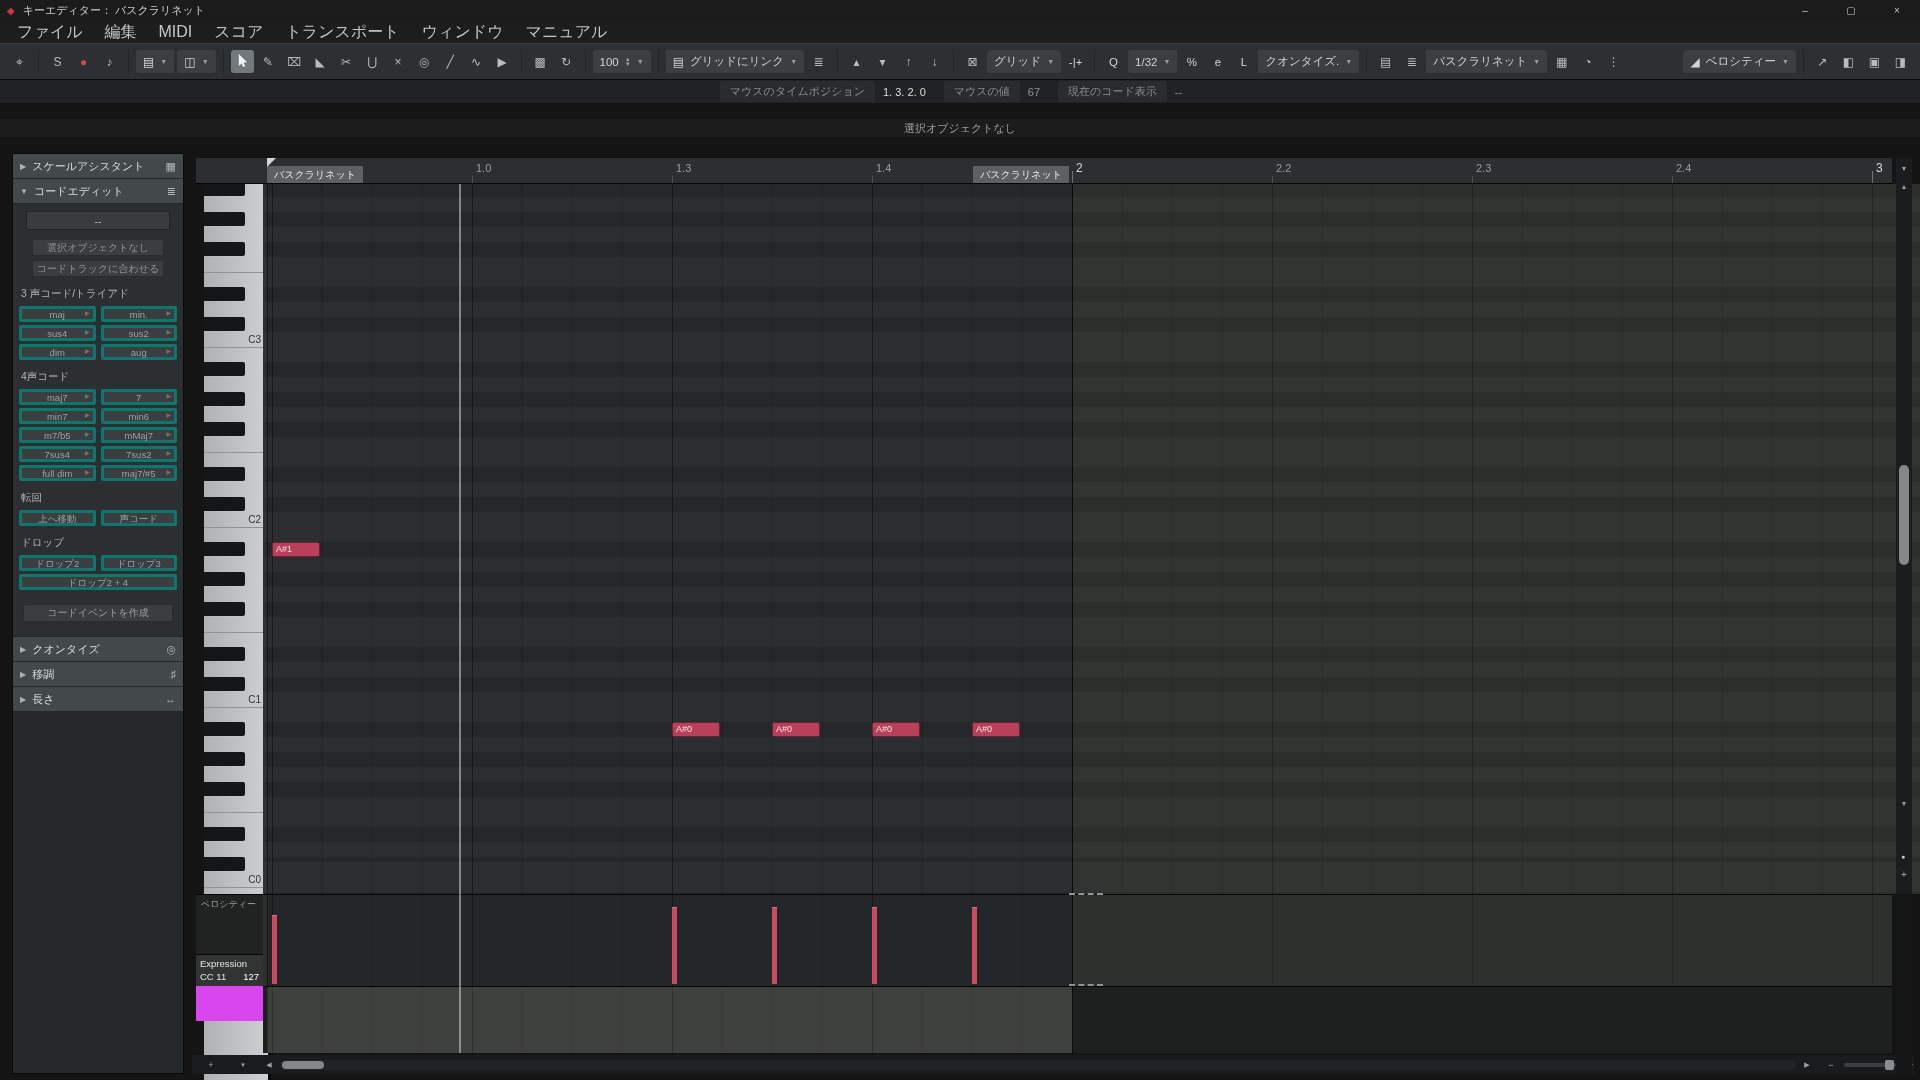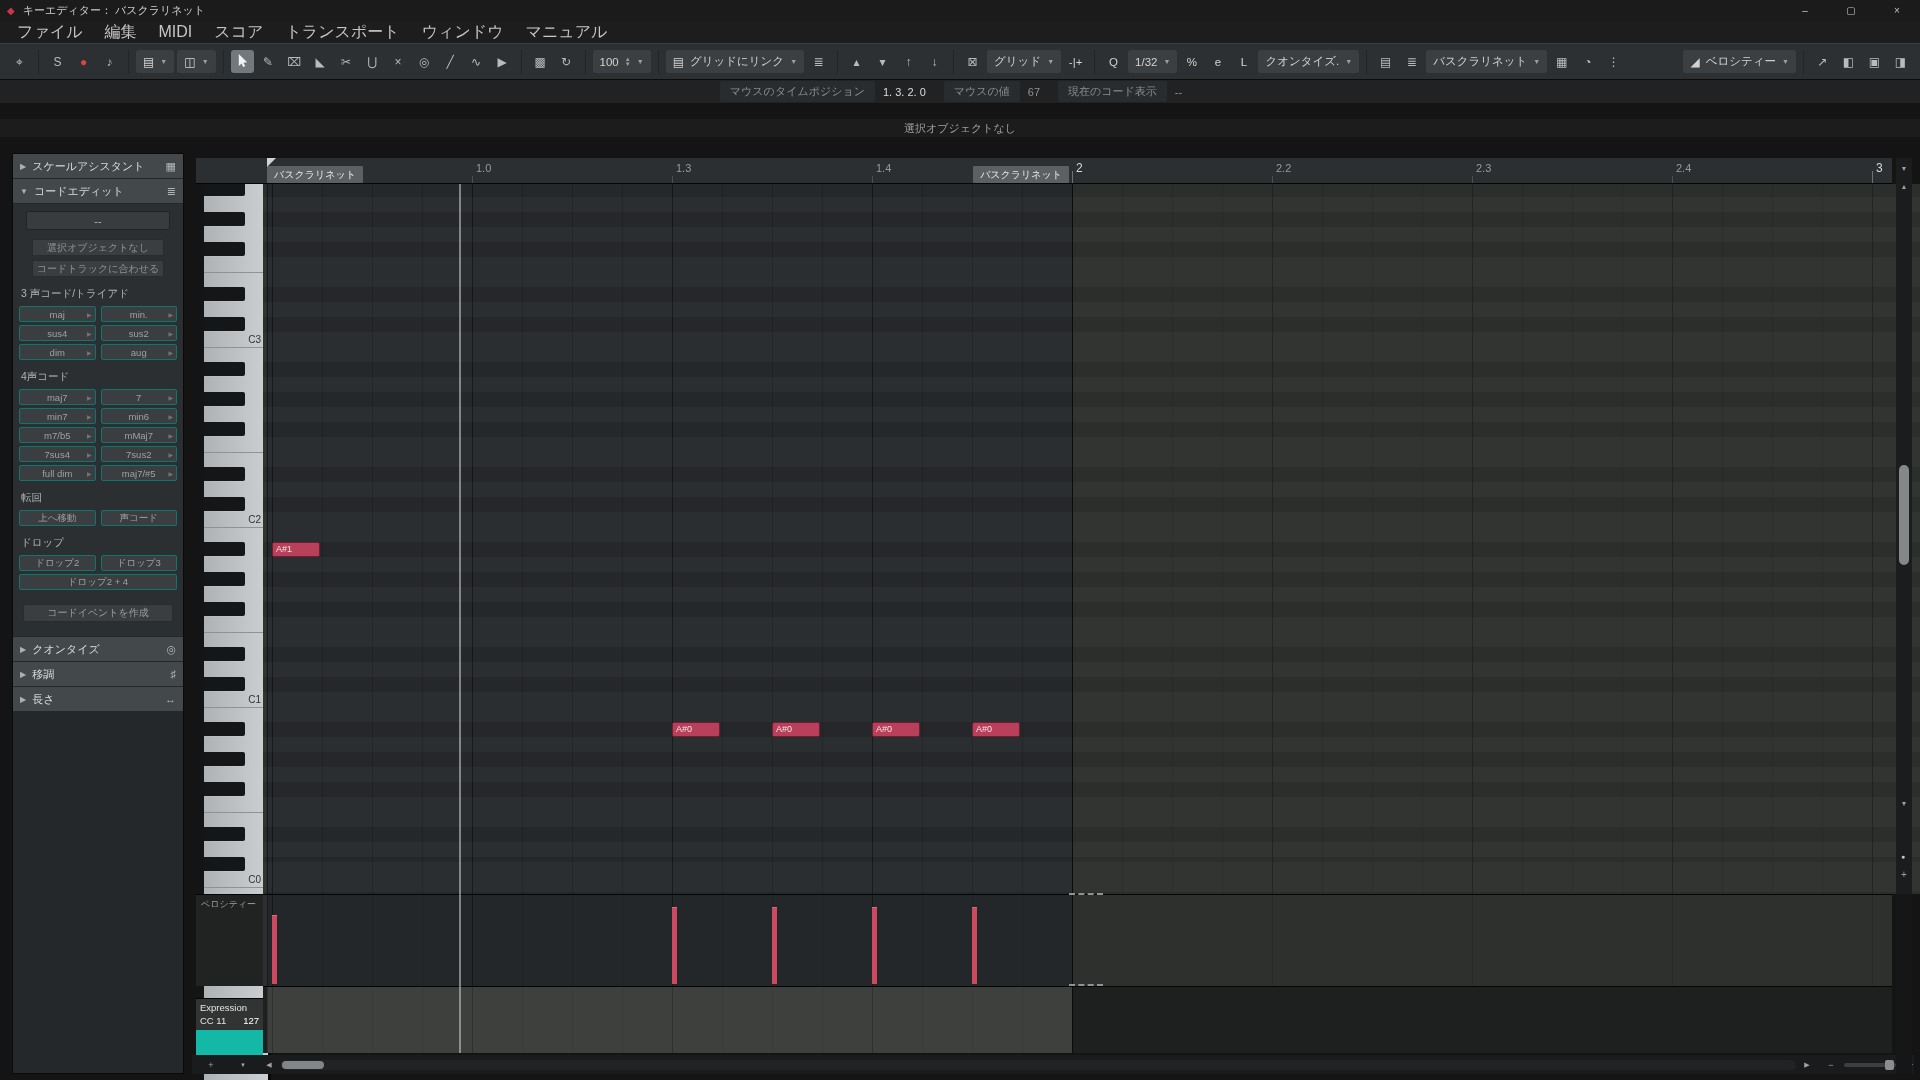--- a/index.html
+++ b/index.html
@@ -42,21 +42,21 @@
 
 #inspector{position:absolute;left:12px;top:153px;width:172px;height:921px;background:#25282a;border:1px solid #0a0a0a}
 .isec{background:#43484b;height:24px;display:flex;align-items:center;padding:0 7px;margin-bottom:1px;color:#dcdfe1;font-size:11px;gap:6px}
 .isec .car{font-size:8px;color:#aeb2b4}
 .isec .ric{margin-left:auto;color:#b2b6b8;font-size:11px}
 #chord-body{background:#2c2f31;padding:7px 5px 12px;margin-bottom:1px}
 #current-chord{height:19px;background:#383c3e;border:1px solid #232323;border-radius:2px;margin:0 8px 9px;display:flex;align-items:center;justify-content:center;color:#b4b8ba;font-size:11px}
 .cact{display:block;width:132px;margin:4px auto;height:17px;background:#3a3e40;border:1px solid #2a2b2c;border-radius:2px;color:#8e9295;font-size:10px}
 .glabel{color:#b0b4b6;font-size:10.5px;margin:10px 3px 5px}
 .cgrid{display:grid;grid-template-columns:1fr 1fr;gap:3px 5px;padding:0 1px}
-.cbtn{position:relative;height:16px;background:#3a3e40;border:1px solid #0f766e;border-radius:2px;color:#9da1a4;font-size:9.5px;display:flex;align-items:center;justify-content:center}
+.cbtn{position:relative;height:16px;background:#3a3e40;border:3px solid #0f766e;border-radius:2px;color:#9da1a4;font-size:9.5px;display:flex;align-items:flex-start;justify-content:center}
 .cbtn .arr{position:absolute;right:3px;font-size:6px;color:#6f7477}
 .cbtn.span2{grid-column:span 2}
 #create-chord{display:block;width:150px;margin:14px auto 2px;height:18px;background:#3a3e40;border:1px solid #2a2b2c;border-radius:2px;color:#999da0;font-size:10px}
 
 
 #ruler-corner{position:absolute;left:196px;top:158px;width:67px;height:26px;background:#2c2f31;border-bottom:1px solid #050505}
 #ruler{position:absolute;left:263px;top:158px;width:1629px;height:26px;background-color:#2c2f31;border-bottom:1px solid #050505;overflow:hidden;
 background-image:repeating-linear-gradient(90deg,#707070 0 1px,transparent 1px 800px),repeating-linear-gradient(90deg,#4e4e4e 0 1px,transparent 1px 200px);
 background-size:100% 12px,100% 7px;background-repeat:no-repeat;background-position:9px 100%,9px 100%}
 .rtick{position:absolute;top:4px;font-size:11px;color:#969a9d}
@@ -90,21 +90,21 @@
 
 #vel-label-col{position:absolute;left:196px;top:894px;width:67px;height:92px;background:#202322;border-top:1px solid #050505;color:#9b9fa1;font-size:9px;padding:3px 0 0 5px}
 #vel-lane{position:absolute;left:263px;top:894px;width:1629px;height:92px;border-top:1px solid #050505;overflow:hidden;background-color:#2e302d;
 background-image:repeating-linear-gradient(90deg,rgba(0,0,0,.15) 0 1px,transparent 1px 200px);background-position:9px 0}
 #vel-inpart{position:absolute;left:4px;top:0;width:805px;height:92px;background-color:#24272a;
 background-image:repeating-linear-gradient(90deg,rgba(0,0,0,.30) 0 1px,transparent 1px 200px),repeating-linear-gradient(90deg,rgba(0,0,0,.12) 0 1px,transparent 1px 50px);background-position:5px 0,5px 0}
 #vel-bars{position:absolute;left:0;top:0;width:100%;height:100%}
 .vbar{position:absolute;width:5px;background:#cb4a5f;border-top:1px solid #e0677a;bottom:2px}
 
 
-#expr-label-col{position:absolute;left:196px;top:998px;width:67px;height:67px;background:#14b8a6;border-top:1px solid #050505}
+#expr-label-col{position:absolute;left:196px;top:954px;width:67px;height:67px;background:#d946ef;border-top:1px solid #050505}
 #expr-head{background:#323434;padding:3px 4px 4px;color:#e3e5e6;font-size:9.5px}
 #expr-head .row{display:flex;justify-content:space-between;margin-top:2px}
 #expr-head .val{color:#ffffff}
 #expr-lane{position:absolute;left:263px;top:986px;width:1629px;height:67px;background:#1e201f;border-top:1px solid #050505;overflow:hidden}
 #expr-inpart{position:absolute;left:4px;top:0;width:805px;height:67px;background-color:#3e403d;
 background-image:repeating-linear-gradient(90deg,rgba(0,0,0,.18) 0 1px,transparent 1px 200px),repeating-linear-gradient(90deg,rgba(0,0,0,.07) 0 1px,transparent 1px 50px);background-position:5px 0,5px 0}
 
 
 #cursor{position:absolute;left:459px;top:184px;width:2px;height:869px;background:rgba(205,208,210,.55);z-index:40}
 .dash{position:absolute;left:1069px;width:34px;height:0;border-top:2px dashed #8f9396;z-index:45}

